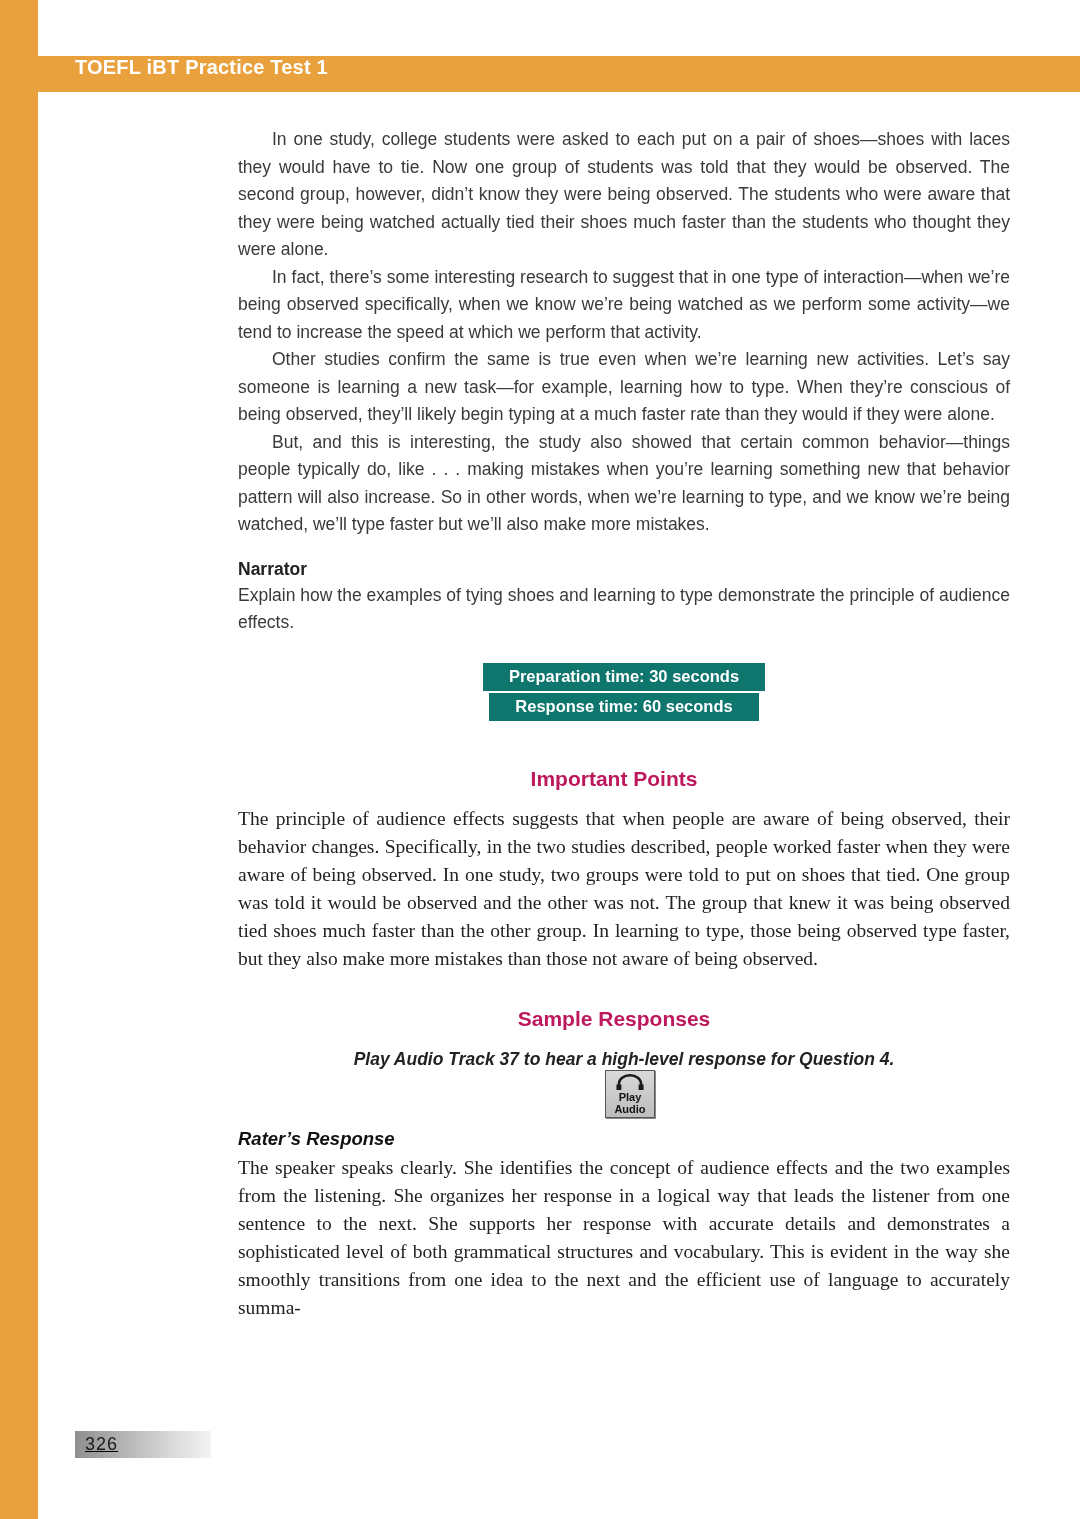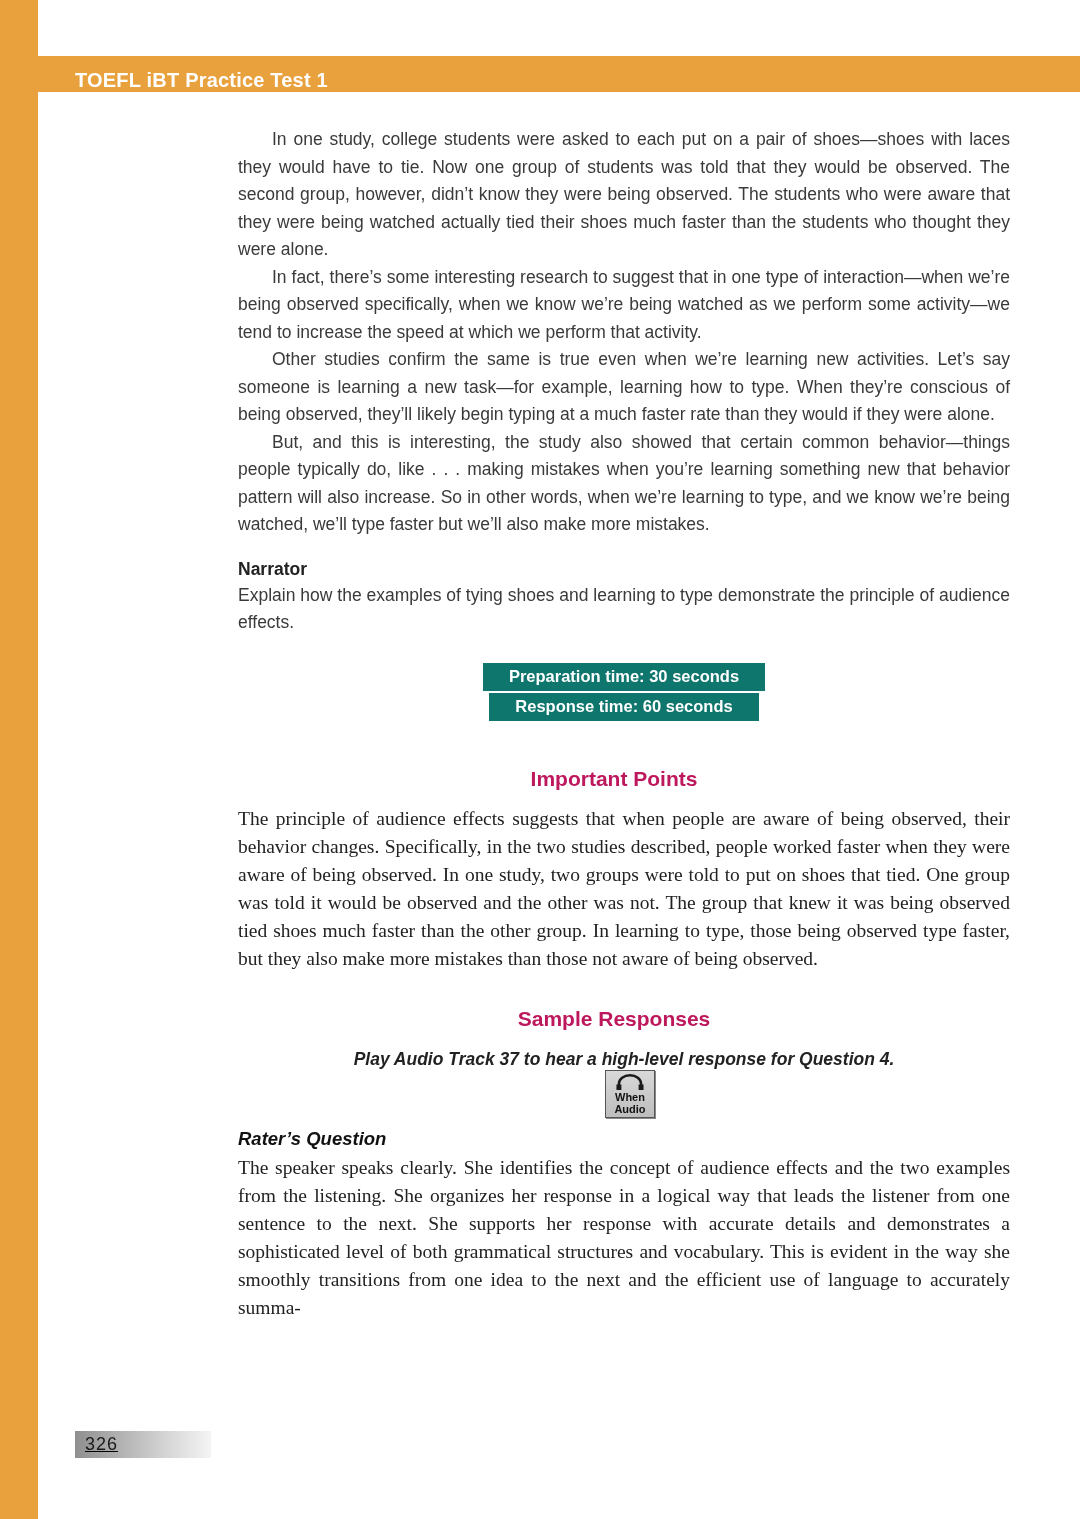--- a/index.html
+++ b/index.html
@@ -17,21 +17,21 @@
     left: 0; top: 0;
     width: 38px; height: 100%;
     background: #e8a13d;
   }
   .header-bar {
     position: absolute;
     left: 0; top: 56px;
     width: 100%; height: 36px;
     background: #e8a13d;
     display: flex;
-    align-items: flex-end;
+    align-items: flex-start;
     padding-left: 75px;
   }
   .header-bar .title {
     color: #ffffff;
     font-size: 20px;
     font-weight: bold;
     letter-spacing: 0.2px;
   }
   .content {
     position: absolute;
@@ -184,26 +184,26 @@
     <div class="play-row">
       <span class="play-instruction">Play Audio Track 37 to hear a high-level response for Question 4.</span>
       <span class="play-audio-btn">
         <span class="hp">
           <svg width="30" height="16" viewBox="0 0 24 13">
             <path d="M3 13 V8 a9 7 0 0 1 18 0 V13" fill="none" stroke="#1a1a1a" stroke-width="2"></path>
             <rect x="1" y="8.5" width="4" height="4.5" fill="#1a1a1a"></rect>
             <rect x="19" y="8.5" width="4" height="4.5" fill="#1a1a1a"></rect>
           </svg>
         </span>
-        <span class="lbl">When</span>
+        <span class="lbl">Play</span>
         <span class="lbl">Audio</span>
       </span>
     </div>
 
-    <div class="raters-heading">Rater’s Question</div>
+    <div class="raters-heading">Rater’s Response</div>
     <div class="serif-body raters-body">The speaker speaks clearly. She identifies the concept of audience effects and the two examples from the listening. She organizes her response in a logical way that leads the listener from one sentence to the next. She supports her response with accurate details and demonstrates a sophisticated level of both grammatical structures and vocabulary. This is evident in the way she smoothly transitions from one idea to the next and the efficient use of language to accurately summa-</div>
 
   </div>
 
   <div class="page-number-bar">
     <span class="num">326</span>
   </div>
 
 </div>
 

